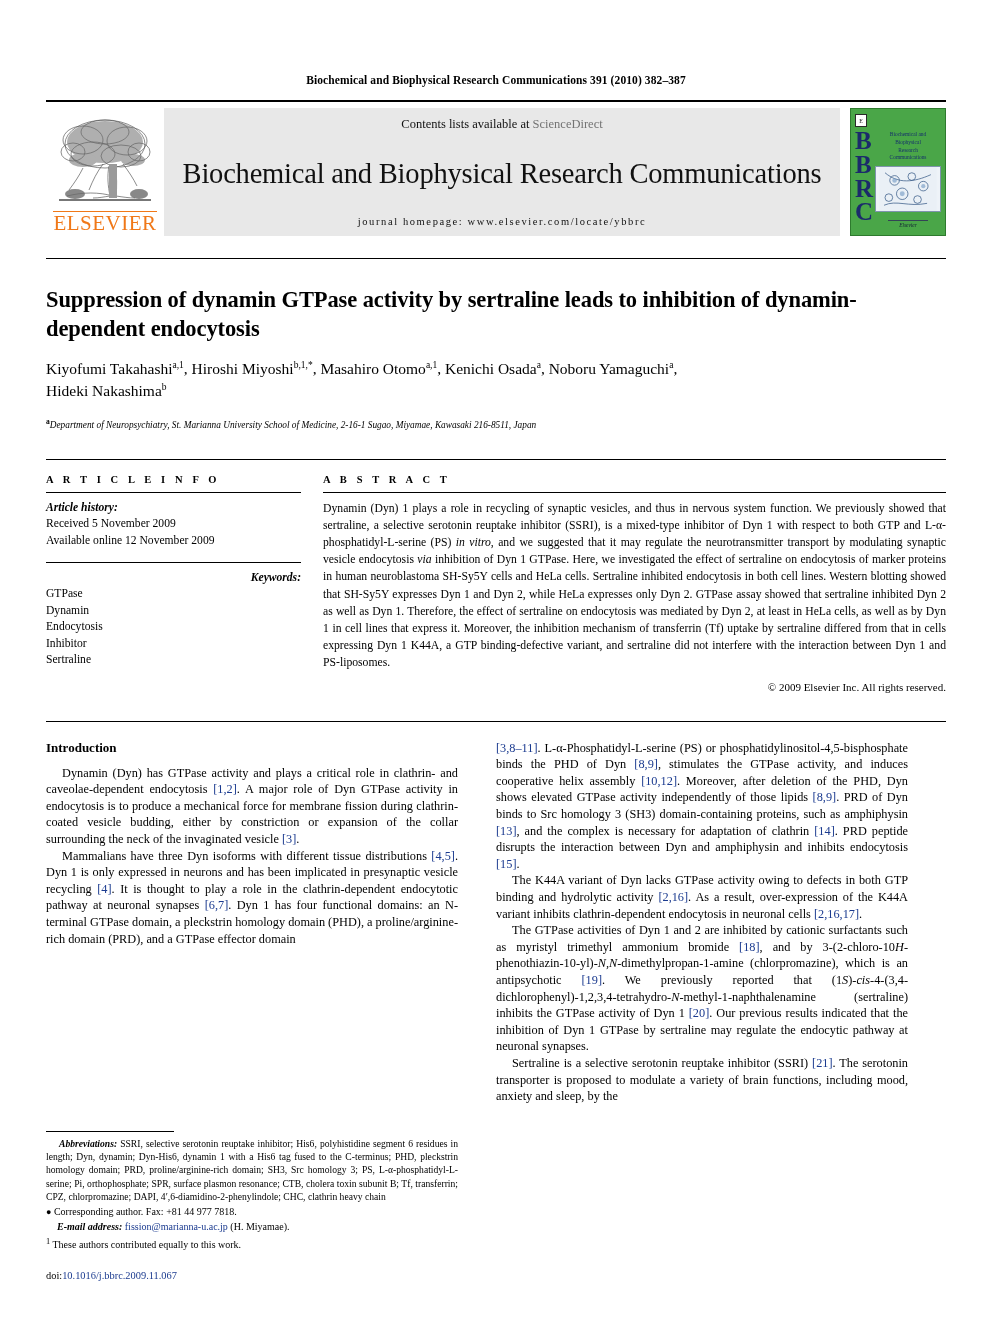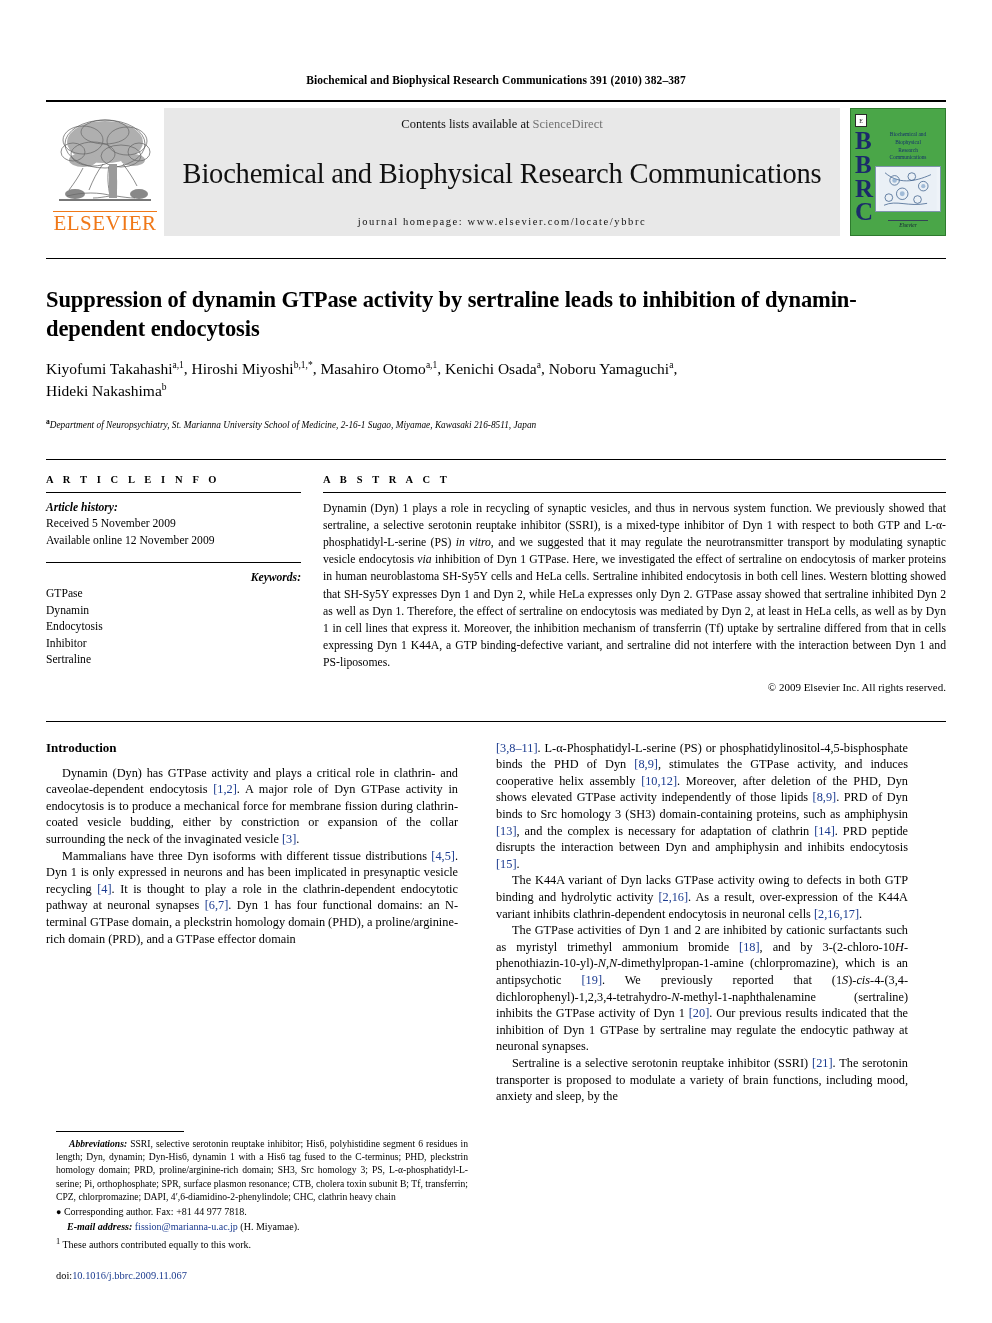--- a/index.html
+++ b/index.html
@@ -192,21 +192,21 @@
     line-height: 1.35;
     text-align: justify;
     margin: 0;
     text-indent: 16px;
   }
   p.para + p.para { margin-top: 0; }
   .ref { color: #1a3a8f; }
   .it { font-style: italic; }
 
   
-  .fn-wrap { position: absolute; left: 56px; top: 1057px; width: 412px; }
+  .fn-wrap { position: absolute; left: 46px; top: 1057px; width: 412px; }
   .fn-rule { border-top: 1px solid #000; width: 128px; margin-bottom: 5px; }
   .fn {
     font-size: 9.6px;
     line-height: 1.38;
     text-align: justify;
     text-indent: 13px;
   }
   .fn .lbl { font-style: italic; font-weight: bold; }
   .corr { font-size: 10px; line-height:1.45; margin-top:2px; padding-left: 11px; text-indent:-11px;}
   .corr .star { font-size: 9px; }

